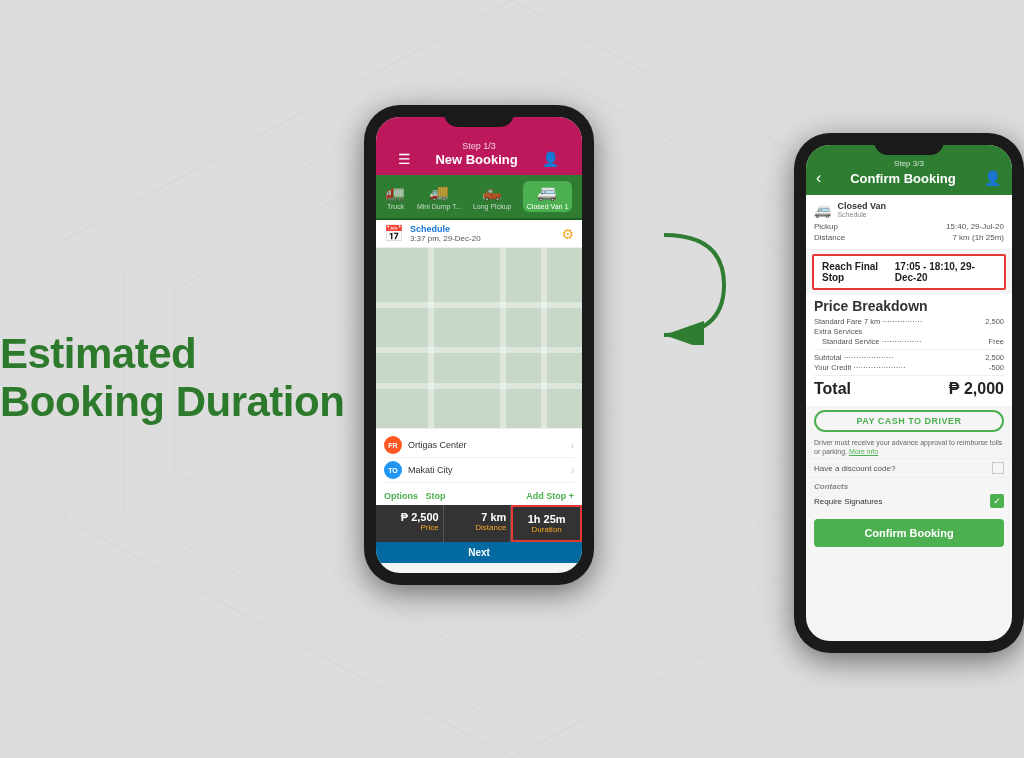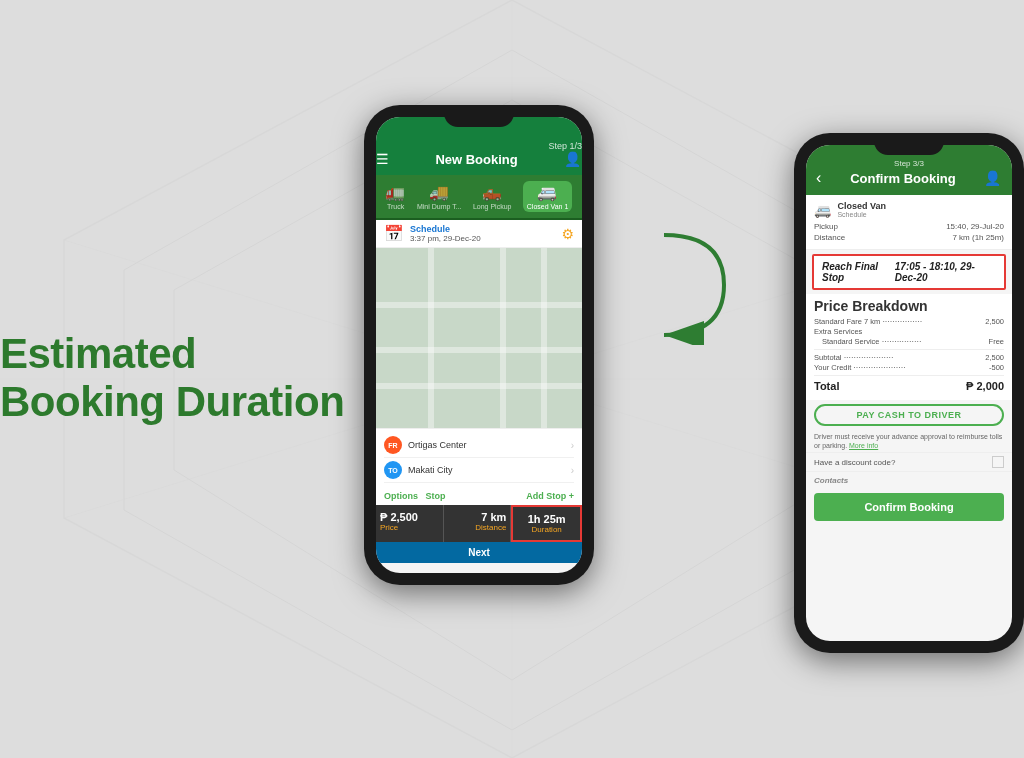--- a/index.html
+++ b/index.html
@@ -83,23 +83,23 @@
       width: 100%;
       height: 100%;
       background: #f5f5f5;
       border-radius: 24px;
       overflow: hidden;
       position: relative;
     }
 
     
     .phone1-header {
-      background: #15803d;
-      padding: 24px 0 8px;
-      text-align: right;
+      background: #be185d;
+      padding: 24px 22px 8px;
+      text-align: center;
       position: relative;
     }
     .phone1-step {
       font-size: 9px;
       color: rgba(255,255,255,0.8);
     }
     .phone1-title {
       font-size: 13px;
       color: white;
       font-weight: 600;
@@ -246,21 +246,21 @@
     
     .phone1-bottom {
       background: #333;
       display: flex;
       align-items: stretch;
     }
     .bottom-price {
       flex: 1;
       padding: 6px 4px;
       border-right: 1px solid #555;
-      text-align: left;
+      text-align: right;
     }
     .bottom-distance {
       flex: 1;
       padding: 6px 4px;
       border-right: 1px solid #555;
       text-align: right;
     }
     .bottom-duration {
       flex: 1;
       padding: 6px 4px;
@@ -346,21 +346,20 @@
     
     .reach-stop-bar {
       border: 2px solid #e53935;
       background: white;
       margin: 4px 6px;
       padding: 5px 8px;
       display: flex;
       justify-content: space-between;
       align-items: flex-start;
       border-radius: 2px;
-      font-style: italic;
     }
     .reach-stop-label {
       font-size: 10px;
       font-weight: 700;
       color: #222;
     }
     .reach-stop-time {
       font-size: 10px;
       font-weight: 700;
       color: #222;
@@ -387,21 +386,21 @@
     .pb-indent {
       padding-left: 8px;
     }
     .pb-divider {
       border-top: 1px solid #eee;
       margin: 3px 0;
     }
     .pb-total-row {
       display: flex;
       justify-content: space-between;
-      font-size: 11px;
+      font-size: 16px;
       font-weight: 700;
       color: #222;
       margin: 4px 0;
     }
 
     
     .pay-cash-btn {
       border: 2px solid #4caf50;
       border-radius: 16px;
       text-align: center;
@@ -680,19 +679,23 @@
           <a href="#">More info</a>
         </div>
 
         <div class="discount-row">
           <span>Have a discount code?</span>
           <div class="discount-checkbox"></div>
         </div>
 
         <div class="contacts-section">
           <div class="contacts-label">Contacts</div>
+          <div class="req-sig-row">
+            <span>Require Signatures</span>
+            <div class="sig-check">✓</div>
+          </div>
         </div>
 
         <div class="confirm-btn">Confirm Booking</div>
       </div>
     </div>
   </div>
 </div>
 
 </body></html>

